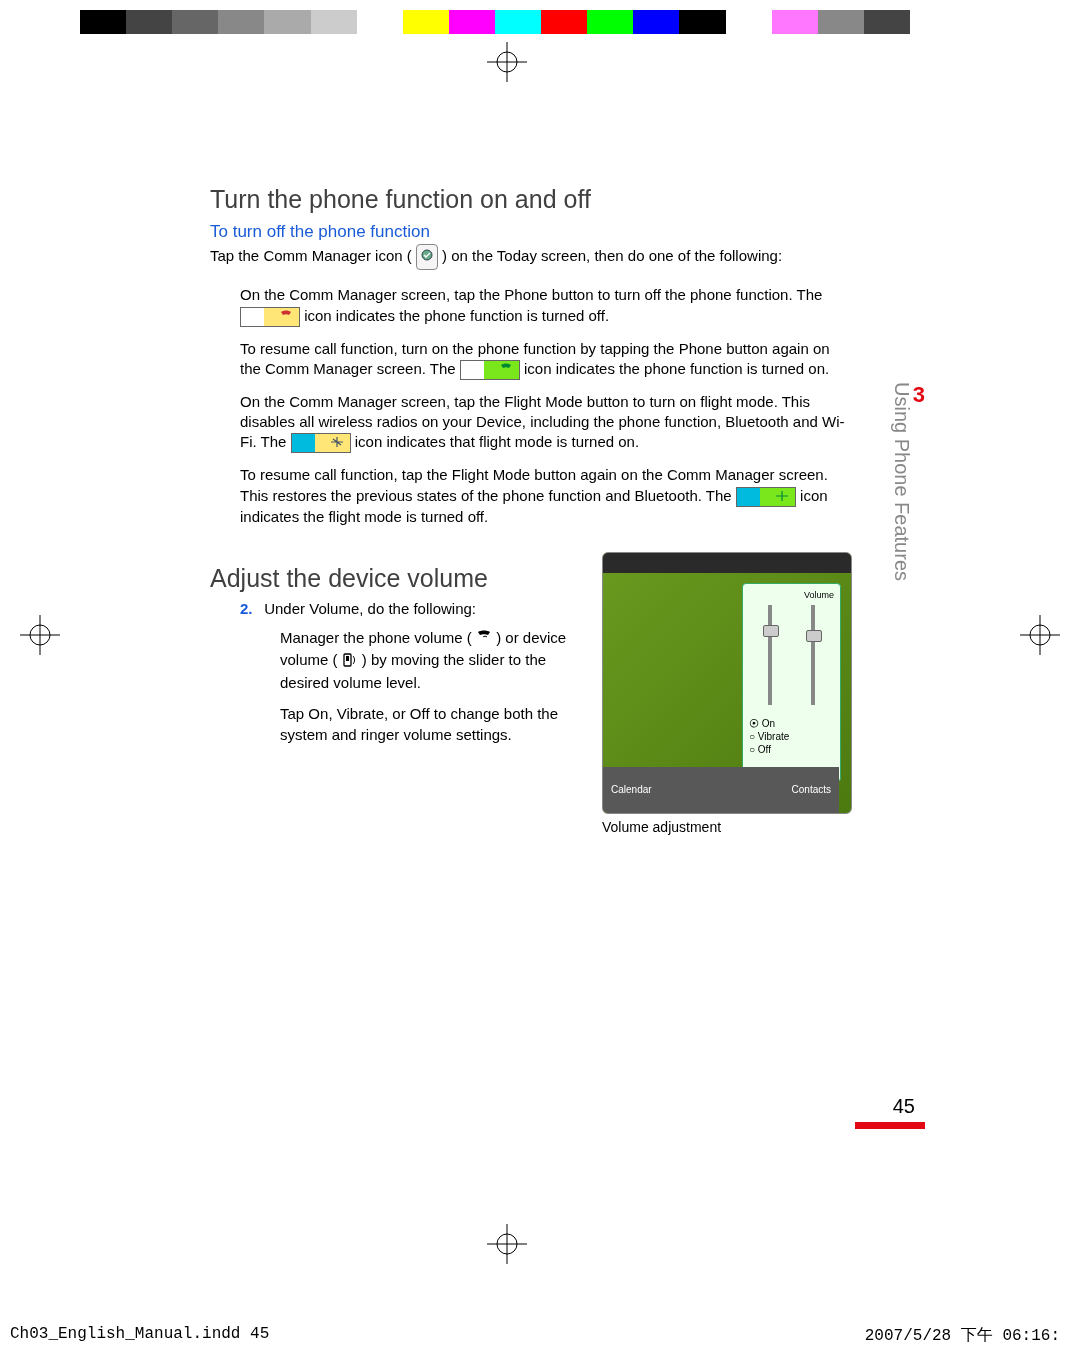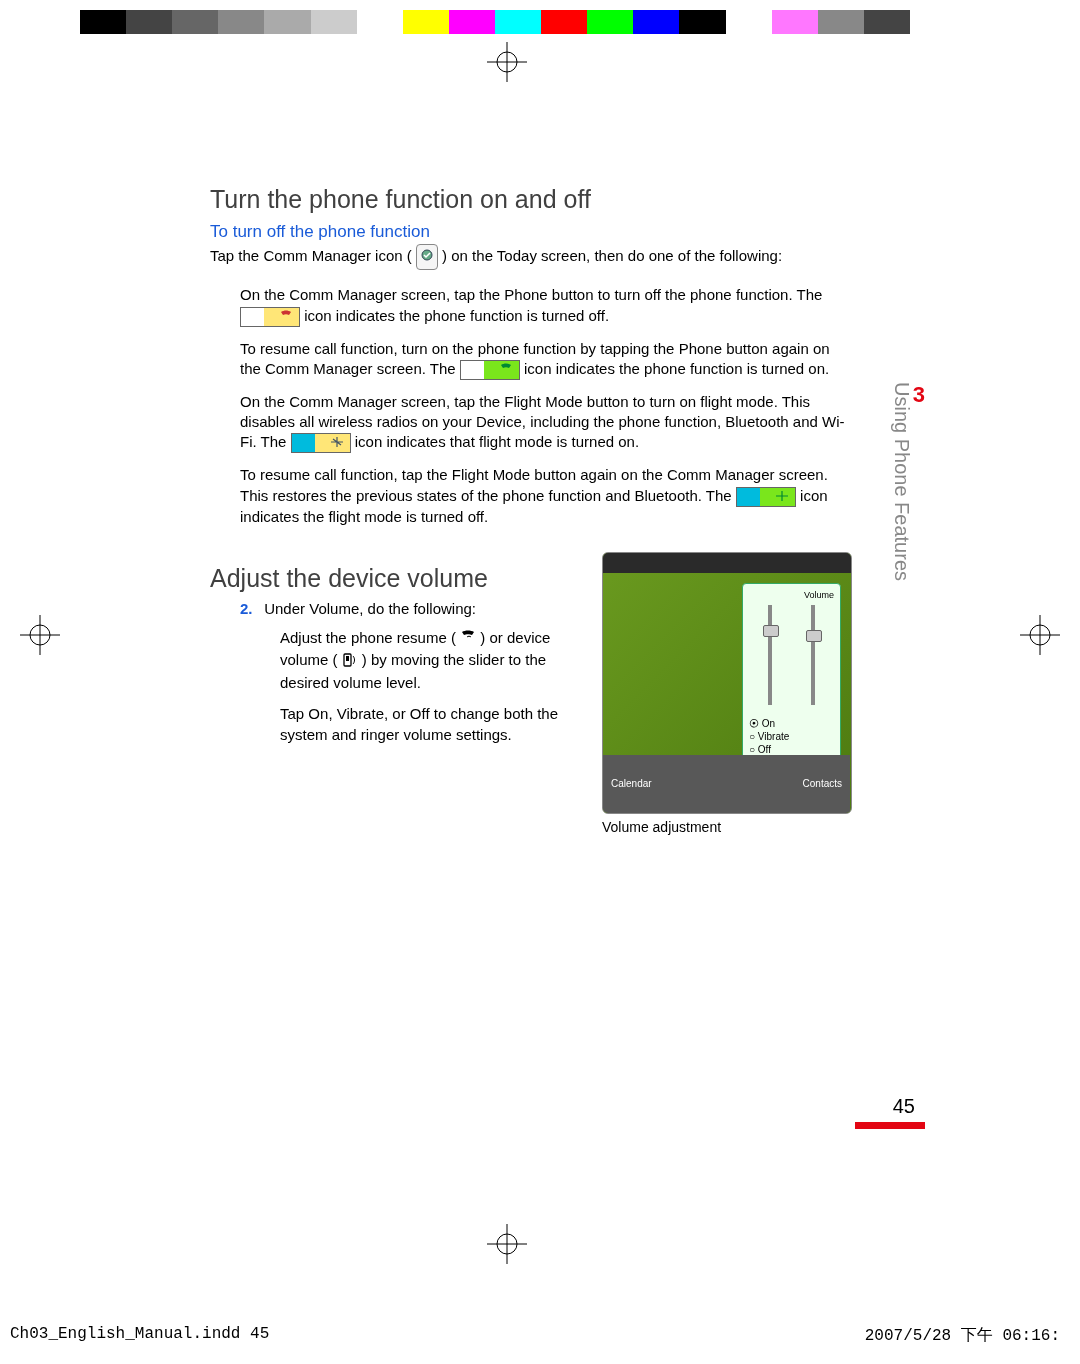--- a/index.html
+++ b/index.html
@@ -21,21 +21,21 @@
   .wide-chip .half-l{position:absolute;left:0;top:0;bottom:0;width:40%}
   .wide-chip .half-r{position:absolute;right:0;top:0;bottom:0;width:60%;background:#7ae61c}
   .wide-chip svg{position:absolute;right:6px;top:2px;width:14px;height:12px}
   .ol{counter-reset:item;margin-left:30px}
   .ol .item{margin-bottom:8px;line-height:1.4}
   .ol .num{color:#1a5bd8;font-weight:bold;display:inline-block;width:20px}
   .sub-indent{margin-left:70px;margin-bottom:10px;line-height:1.4}
   .screenshot{position:absolute;top:752px;right:0;width:248px}
   .shot-box{width:248px;height:260px;background:linear-gradient(135deg,#6a9a1f,#4d7a10);border:1px solid #888;border-radius:6px;position:relative;overflow:hidden}
   .sb-top{position:absolute;top:0;left:0;right:0;height:20px;background:#2a2a2a}
-  .sb-bot{position:absolute;bottom:0;left:0;right:1px;height:22px;background:#585858;display:flex;justify-content:space-between;padding:18px 8px;font-size:10px;color:#fff;align-items:center}
+  .sb-bot{position:absolute;bottom:0;left:0;right:12px;height:22px;background:#585858;display:flex;justify-content:space-between;padding:12px 8px;font-size:10px;color:#fff;align-items:center}
   .popup{position:absolute;right:10px;top:30px;width:85px;height:185px;background:#efe;border:1px solid #3a6;border-radius:4px;padding:6px;font-size:9px}
   .sliders{display:flex;justify-content:space-around;height:110px;margin-bottom:8px}
   .slider{width:4px;height:100px;background:#888;position:relative;margin-top:5px}
   .thumb{position:absolute;left:-5px;width:14px;height:10px;background:#ccc;border:1px solid #666;border-radius:2px}
   .radio-row{font-size:10px;margin:2px 0}
   .caption{font-size:14px;margin-top:5px}
   .sidetab{position:absolute;right:155px;top:382px;writing-mode:vertical-rl;font-size:20px;color:#888}
   .sidetab .chnum{color:#e30613;font-weight:bold;font-size:22px;margin-bottom:12px;writing-mode:horizontal-tb}
   .pagenum{position:absolute;right:165px;top:1095px;font-size:20px}
   .redbar{position:absolute;right:155px;top:1122px;width:70px;height:7px;background:#e30613}
@@ -142,21 +142,21 @@
   <div style="position:relative">
     <div style="width:370px">
       <div class="h1">Adjust the device volume</div>
       <div class="ol">
         <div class="item">
           <span class="num">2.</span>
           <span>Under </span><span>Volume</span><span>, do the following:</span>
         </div>
       </div>
       <div class="sub-indent">
-        <span>Adjust the phone resume ( </span>
+        <span>Manager the phone volume ( </span>
         <span class="icn"><svg width="16" height="14" viewBox="0 0 16 14">
               <path d="M2 2c3-2 9-2 12 0l-2 3c-2-1-6-1-8 0z" fill="#000"></path>
               <path d="M7 7c1-1 3-1 4 0" stroke="#000" fill="none"></path>
             </svg></span>
         <span> ) or device volume ( </span>
         <span class="icn"><svg width="16" height="14" viewBox="0 0 16 14">
               <rect x="2" y="1" width="7" height="12" rx="1" fill="none" stroke="#000" stroke-width="1.3"></rect>
               <rect x="4" y="3" width="3" height="5" fill="#000"></rect>
               <path d="M11 3c2 2 2 6 0 8" stroke="#000" fill="none"></path>
             </svg></span>

